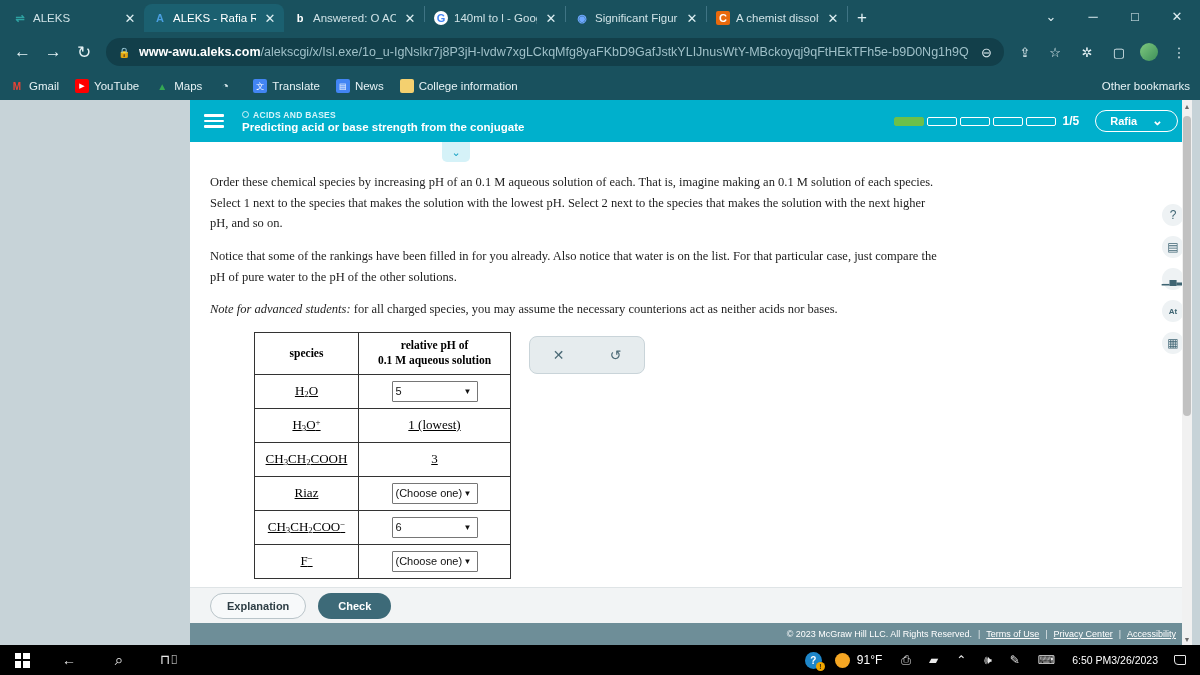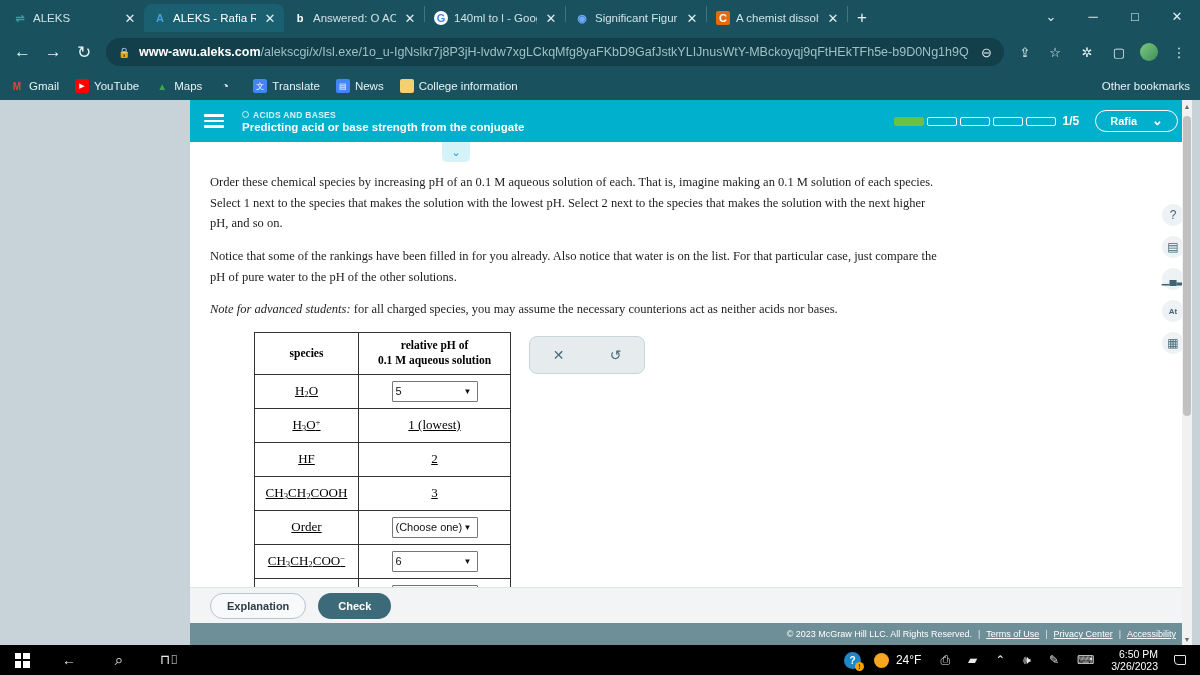--- a/index.html
+++ b/index.html
@@ -119,21 +119,21 @@
   
   .taskbar { width: 1200px; height: 30px; background: #000000; display: flex; align-items: center; color: #ffffff; }
   .tb-start { width: 44px; height: 30px; display: flex; align-items: center; justify-content: center; }
   .winlogo { width: 15px; height: 15px; display: grid; grid-template-columns: 1fr 1fr; grid-template-rows: 1fr 1fr; gap: 1.5px; }
   .winlogo i { background: #ffffff; display: block; }
   .tb-ico { width: 50px; height: 30px; display: flex; align-items: center; justify-content: center; color: #e9e9e9; font-size: 14px; }
   .tray { margin-left: auto; display: flex; align-items: center; gap: 0; padding-right: 6px; }
   .tray .ti { height: 30px; display: flex; align-items: center; justify-content: center; padding: 0 9px; font-size: 12px; color: #eaeaea; }
   .weather { display: flex; align-items: center; gap: 7px; padding: 0 10px 0 4px; font-size: 12px; color: #ffffff; }
   .sun { width: 15px; height: 15px; border-radius: 50%; background: #f5a623; }
-  .clock { display: flex; flex-direction: column; align-items: flex-end; line-height: 1.15; font-size: 10.5px; padding: 0 8px; }
+  .clock { display: flex; flex-direction: row; align-items: flex-end; line-height: 1.15; font-size: 10.5px; padding: 0 8px; }
   .notif { width: 28px; height: 30px; display: flex; align-items: center; justify-content: center; }
   .notif-sq { width: 12px; height: 10px; border: 1.3px solid #e6e6e6; border-radius: 1px 1px 1px 4px; }
   .help-badge { position: relative; width: 17px; height: 17px; border-radius: 50%; background: #1e86c9; color: #fff; font-size: 10px; display: flex; align-items: center; justify-content: center; font-weight: bold; }
   .help-badge::after { content: "!"; position: absolute; right: -3px; bottom: -2px; width: 9px; height: 9px; border-radius: 50%; background: #f0a500; color: #3a2a00; font-size: 7px; display: flex; align-items: center; justify-content: center; }
 </style>
 </head>
 <body>
 
 <div class="browser">
 
@@ -302,29 +302,25 @@
                     <select class="dd"><option>5</option></select>
                     <span class="arrow">▼</span>
                   </span>
                 </td>
               </tr>
               <tr>
                 <td>H<sub>3</sub>O<sup>+</sup></td>
                 <td class="val-note">1 (lowest)</td>
               </tr>
               <tr>
-                <td>HF</td>
-                <td class="val-plain">2</td>
-              </tr>
-              <tr>
                 <td>CH<sub>3</sub>CH<sub>2</sub>COOH</td>
                 <td class="val-plain">3</td>
               </tr>
               <tr>
-                <td>Order</td>
+                <td>Riaz</td>
                 <td>
                   <span class="ddwrap">
                     <select class="dd"><option>(Choose one)</option></select>
                     <span class="arrow">▼</span>
                   </span>
                 </td>
               </tr>
               <tr>
                 <td>CH<sub>3</sub>CH<sub>2</sub>COO<sup>−</sup></td>
                 <td>
@@ -396,21 +392,21 @@
   <div class="tb-ico">←</div>
   <div class="tb-ico" style="font-size:15px">⌕</div>
   <div class="tb-ico" style="font-size:13px">⊓⌷</div>
 
   <div class="tray">
     <div class="ti">
         <span class="help-badge">?</span>
       </div>
     <div class="weather">
       <span class="sun"></span>
-      <span>24°F</span>
+      <span>91°F</span>
     </div>
     <div class="ti">⎙</div>
     <div class="ti">▰</div>
     <div class="ti">⌃</div>
     <div class="ti">🕪</div>
     <div class="ti">✎</div>
     <div class="ti">⌨</div>
     <div class="clock">
       <span>6:50 PM</span>
       <span>3/26/2023</span>

